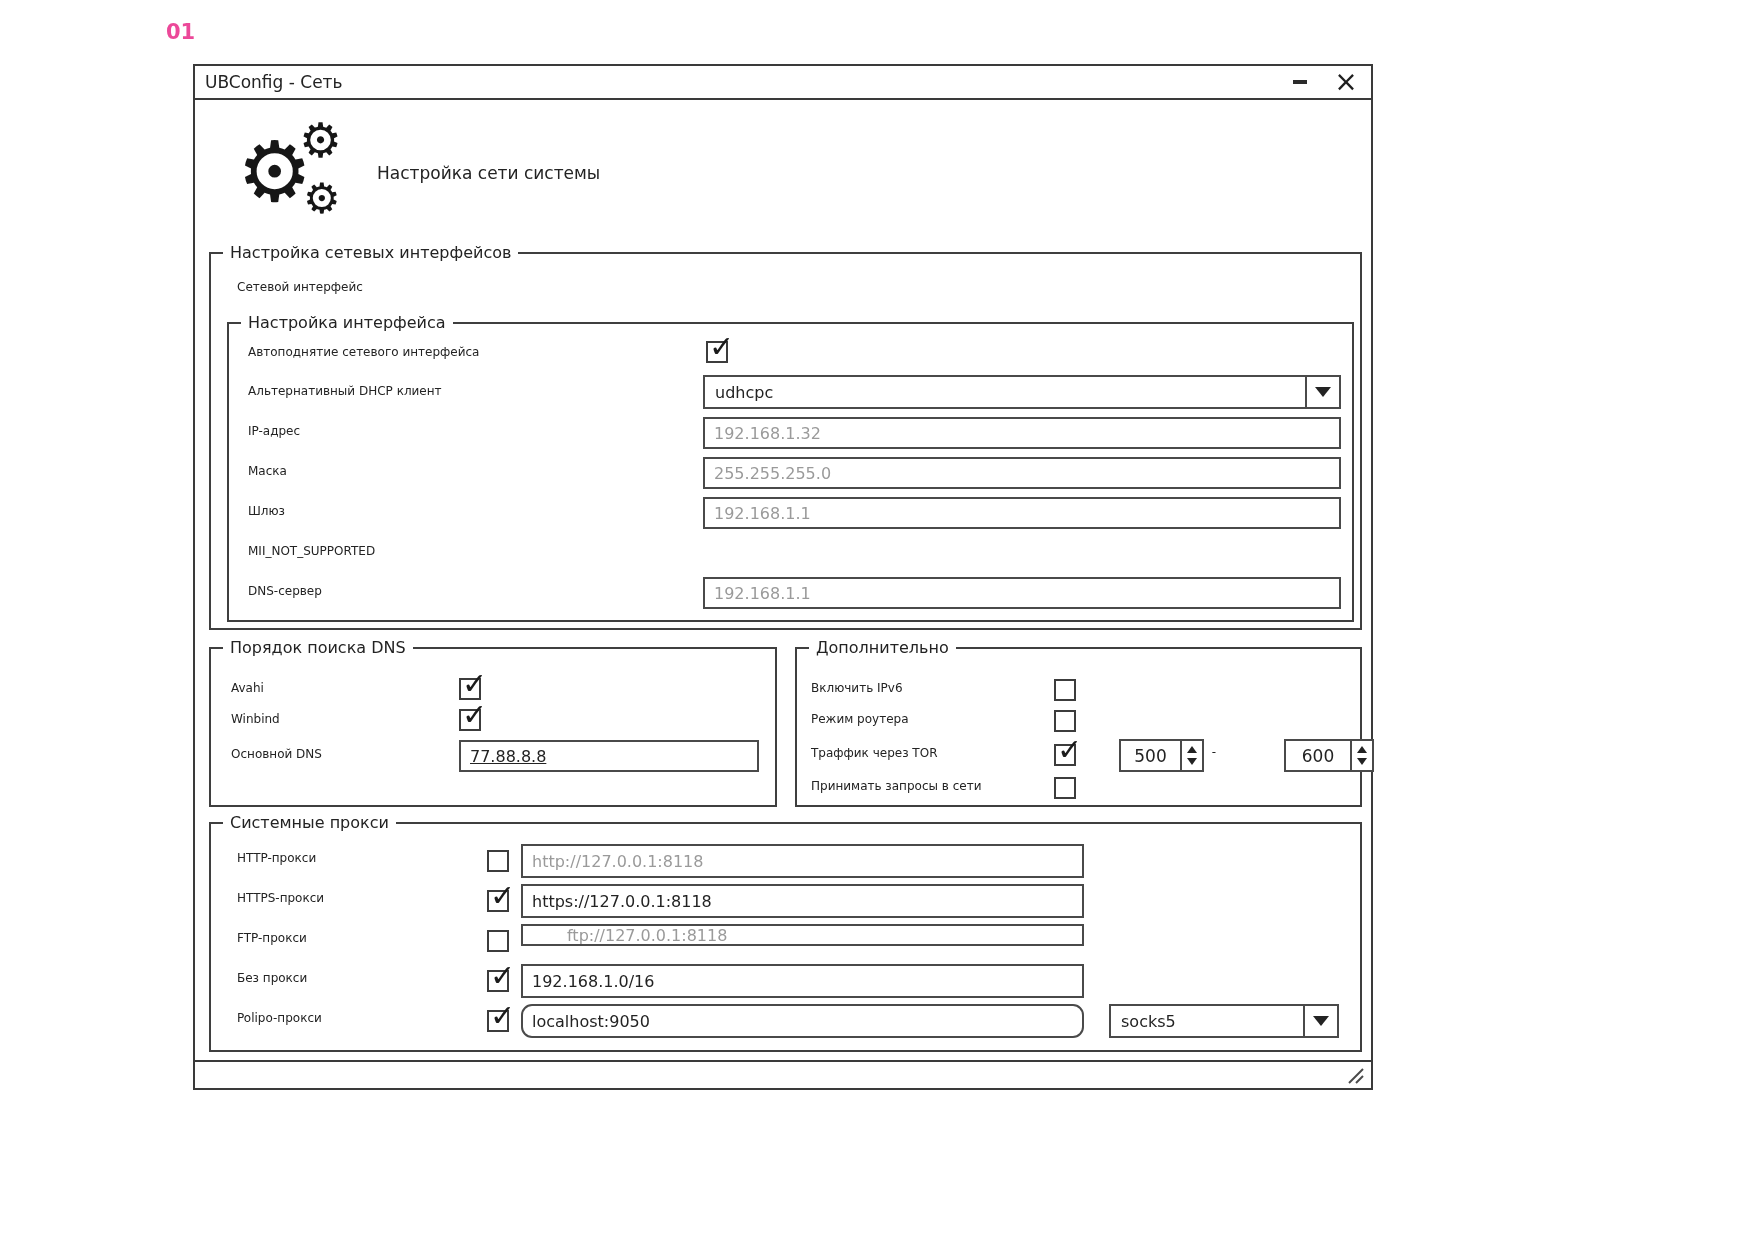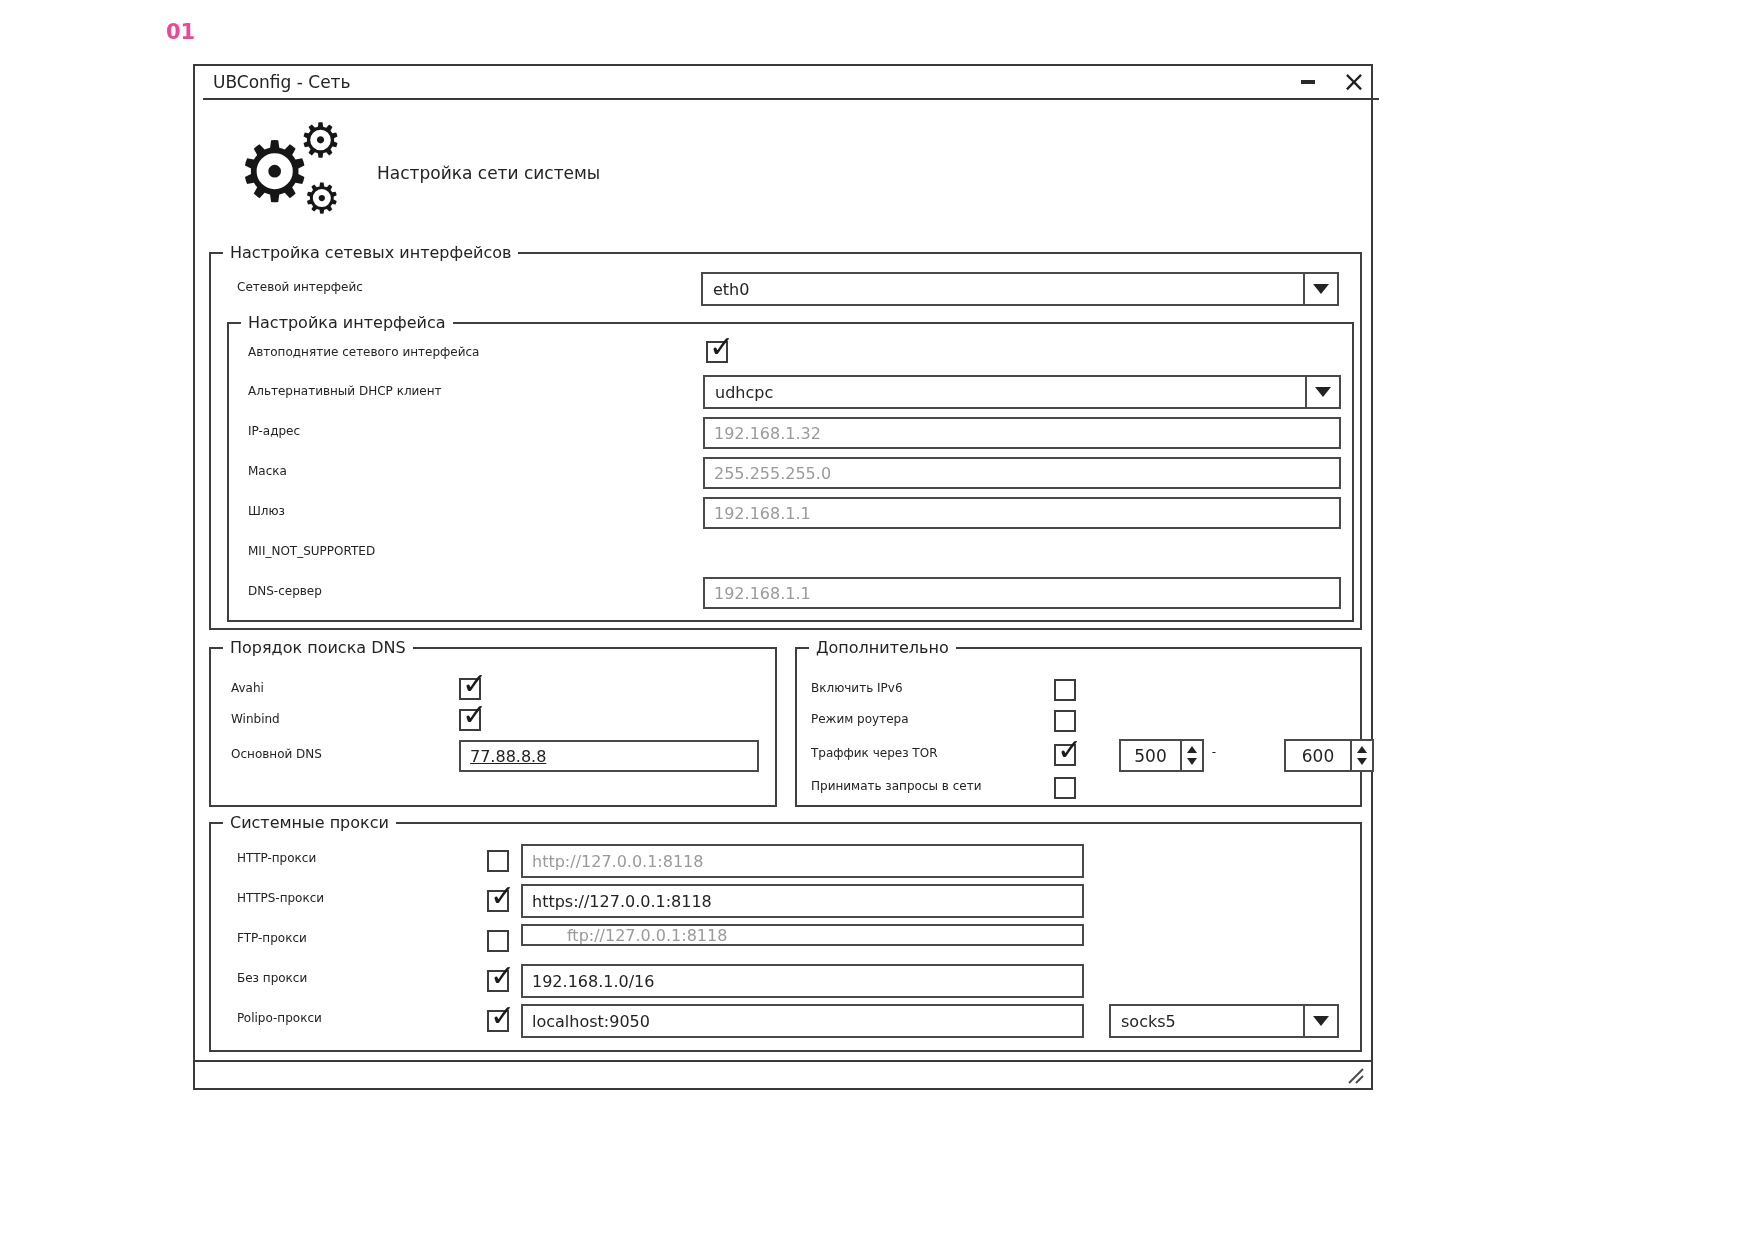--- a/index.html
+++ b/index.html
@@ -6,21 +6,21 @@
   html,body { width: 1753px; height: 1240px; background: #ffffff; overflow: hidden;
               font-family: "DejaVu Sans", sans-serif; color: #232323; }
 
   .fig-label { position: absolute; left: 166px; top: 20px; font-size: 21px; font-weight: bold; color: #ec4899; }
 
   .window { position: absolute; left: 193px; top: 64px; width: 1180px; height: 1026px;
             border: 2px solid #3a3a3a; background: #fff; }
 
   .titlebar { position: absolute; left: 0; top: 0; width: 100%; height: 34px;
               border-bottom: 2px solid #3a3a3a; display: flex; align-items: center;
-              padding: 0 14px 0 10px; margin-left: 8px; }
+              padding: 0 14px 0 10px; }
   .titlebar .title { flex: 1; font-size: 17px; }
   .win-btn { display: flex; align-items: center; justify-content: center; width: 22px; height: 26px; cursor: default; }
   .win-btn.min { margin-right: 24px; }
   .win-btn .dash { width: 14px; height: 4px; background: #2a2a2a; display: block; }
   .win-btn .x { font-size: 28px; line-height: 1; color: #1e1e1e; }
 
   .gears { position: absolute; left: 42px; top: 52px; width: 120px; height: 112px; }
   .gears .g { position: absolute; line-height: 1; color: #161616; }
   .gears .g1 { font-size: 84px; left: 0; top: 12px; }
   .gears .g2 { font-size: 48px; left: 62px; top: -2px; }
@@ -85,26 +85,20 @@
     <span class="g g1">⚙</span>
     <span class="g g2">⚙</span>
     <span class="g g3">⚙</span>
   </div>
   <div class="subtitle">Настройка сети системы</div>
 
   <div class="group" style="left:14px;top:186px;width:1153px;height:378px">
     <span class="legend">Настройка сетевых интерфейсов</span>
 
     <span class="lbl" style="left:26px;top:27px">Сетевой интерфейс</span>
-    <div class="combo" style="left:490px;top:18px;width:638px">
-      <span class="cval">eth0</span>
-      <span class="cbtn">
-          <span class="tri-down"></span>
-        </span>
-    </div>
 
     <div class="group" style="left:16px;top:68px;width:1127px;height:300px">
       <span class="legend">Настройка интерфейса</span>
 
       <span class="lbl" style="left:19px;top:22px">Автоподнятие сетевого интерфейса</span>
       <span class="cb checked" style="left:477px;top:17px"></span>
 
       <span class="lbl" style="left:19px;top:61px">Альтернативный DHCP клиент</span>
       <div class="combo" style="left:474px;top:51px;width:638px">
         <span class="cval">udhcpc</span>
@@ -188,21 +182,21 @@
     <span class="lbl" style="left:26px;top:108px">FTP-прокси</span>
     <span class="cb" style="left:276px;top:106px"></span>
     <input class="field" style="left: 310px; top: 100px; width: 563px; height: 22px; padding-left: 44px;" placeholder="ftp://127.0.0.1:8118">
 
     <span class="lbl" style="left:26px;top:148px">Без прокси</span>
     <span class="cb checked" style="left:276px;top:146px"></span>
     <input class="field" style="left: 310px; top: 140px; width: 563px; height: 34px;" value="192.168.1.0/16">
 
     <span class="lbl" style="left:26px;top:188px">Polipo-прокси</span>
     <span class="cb checked" style="left:276px;top:186px"></span>
-    <input class="field" style="left: 310px; top: 180px; width: 563px; height: 34px;" value="localhost:9050">
+    <input class="field" style="left: 310px; top: 180px; width: 563px; height: 34px; border-radius: 11px;" value="localhost:9050">
     <div class="combo" style="left:898px;top:180px;width:230px">
       <span class="cval">socks5</span>
       <span class="cbtn">
           <span class="tri-down"></span>
         </span>
     </div>
   </div>
 
   <div class="statusbar">
     <svg width="18" height="18" viewBox="0 0 18 18">

